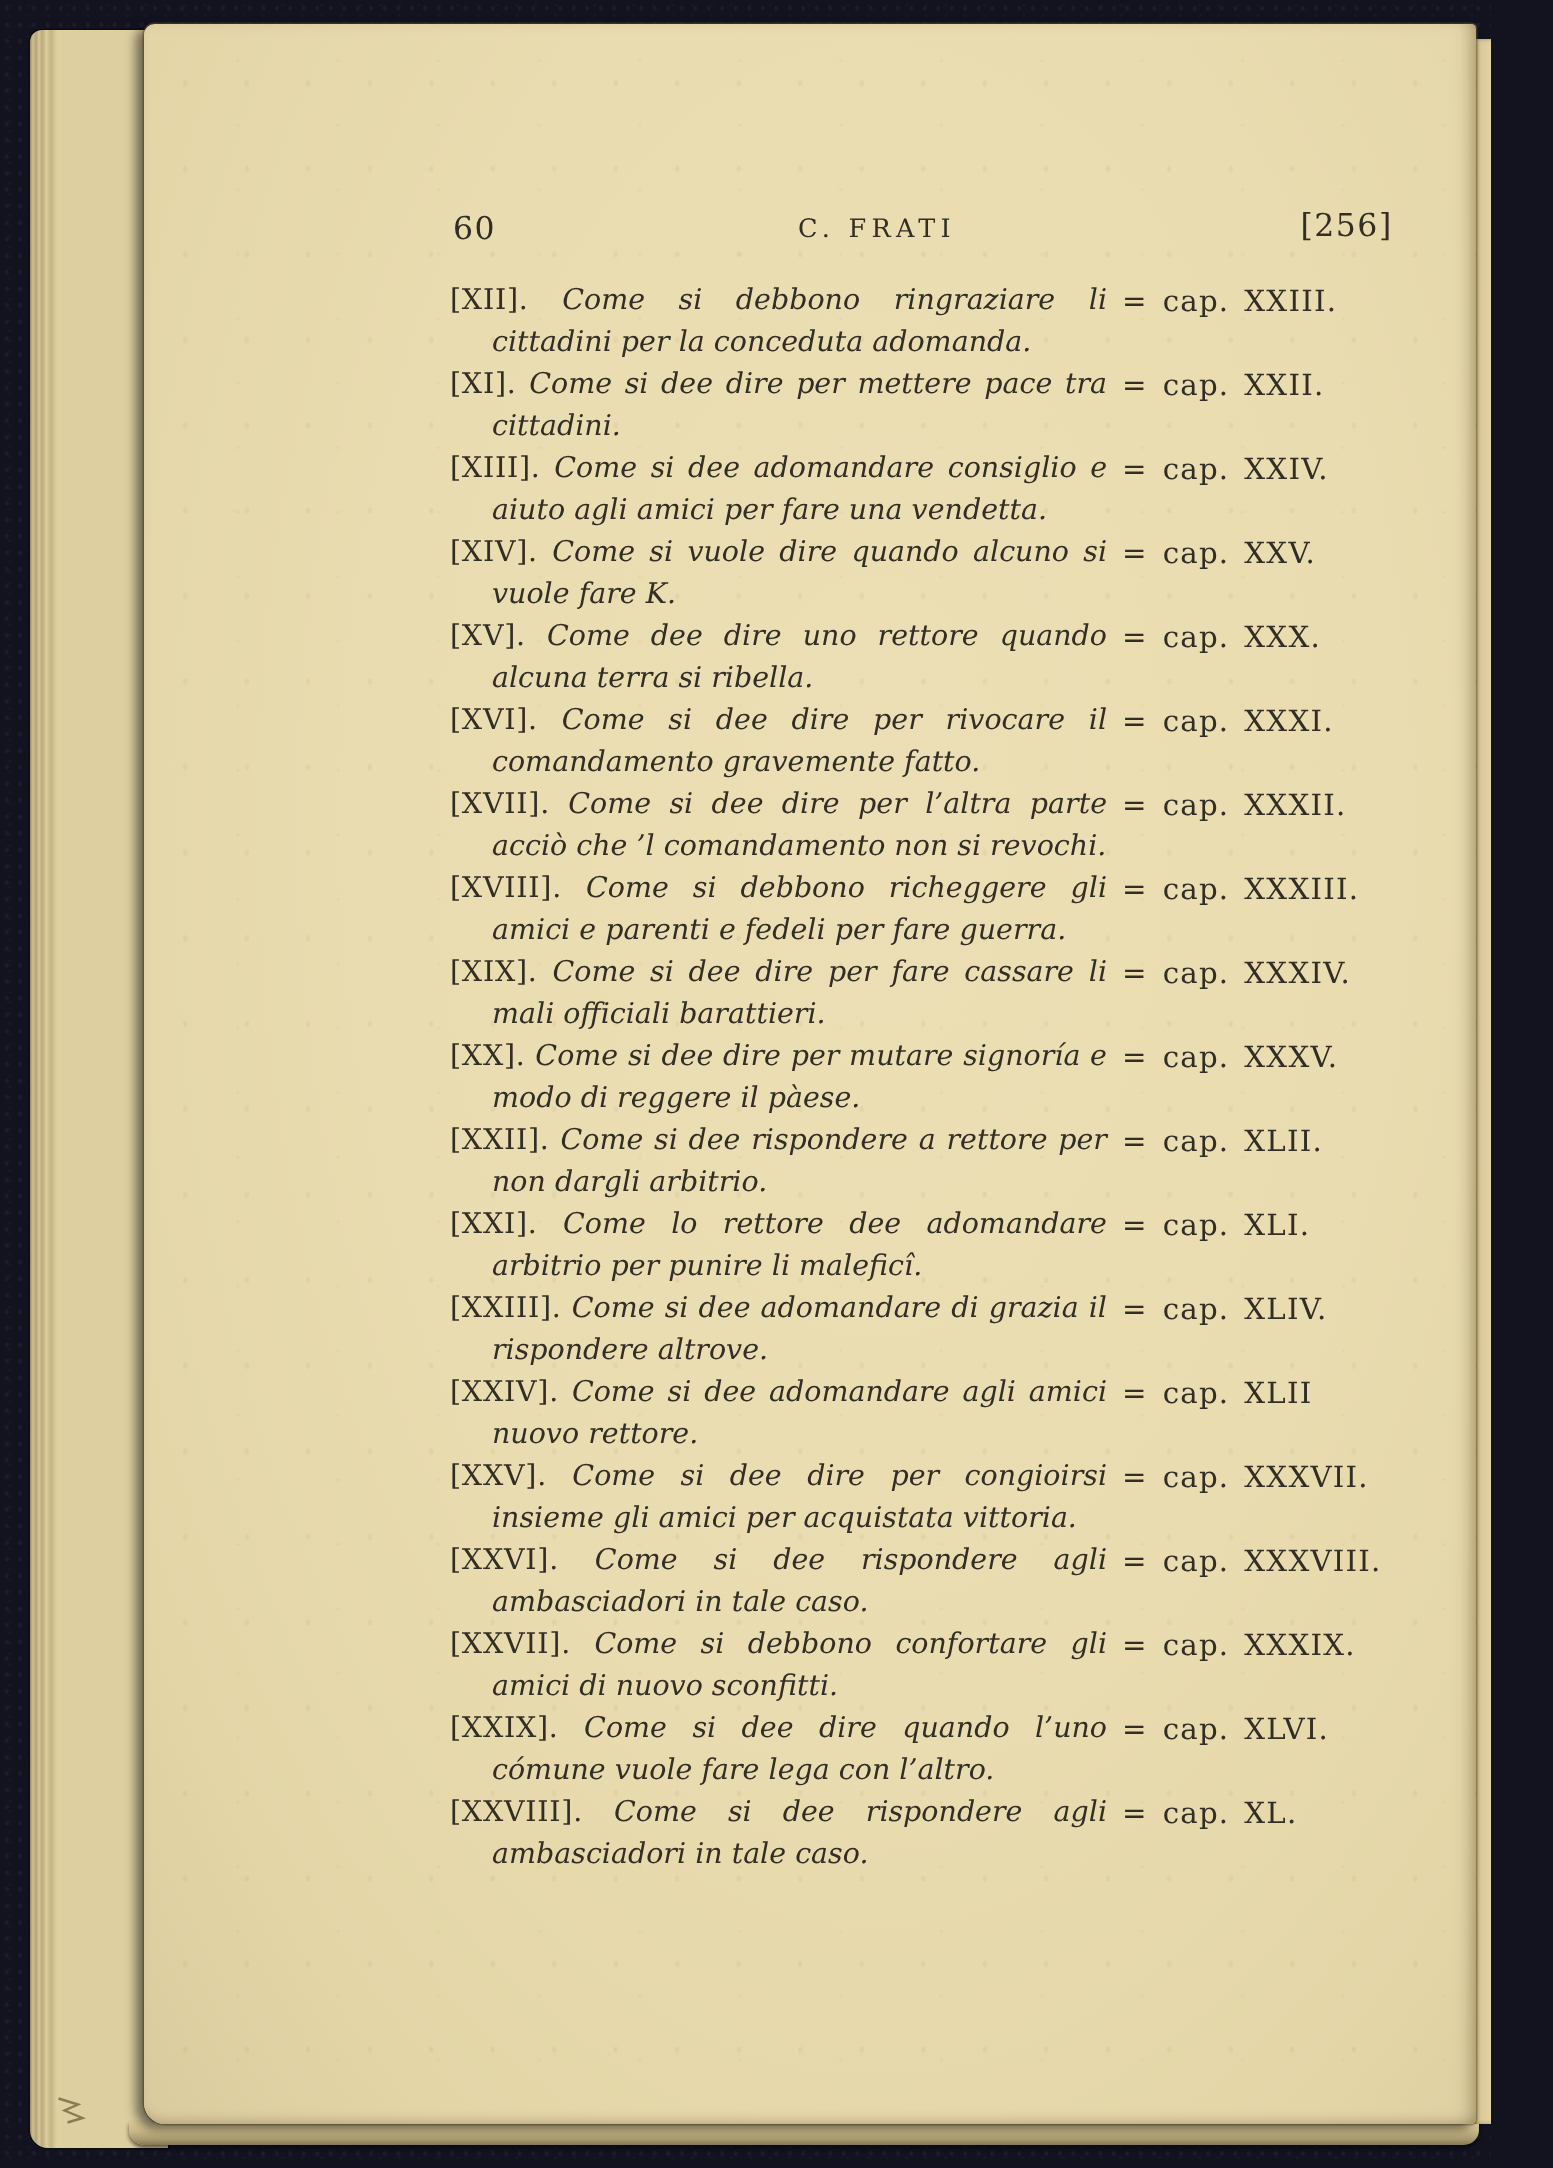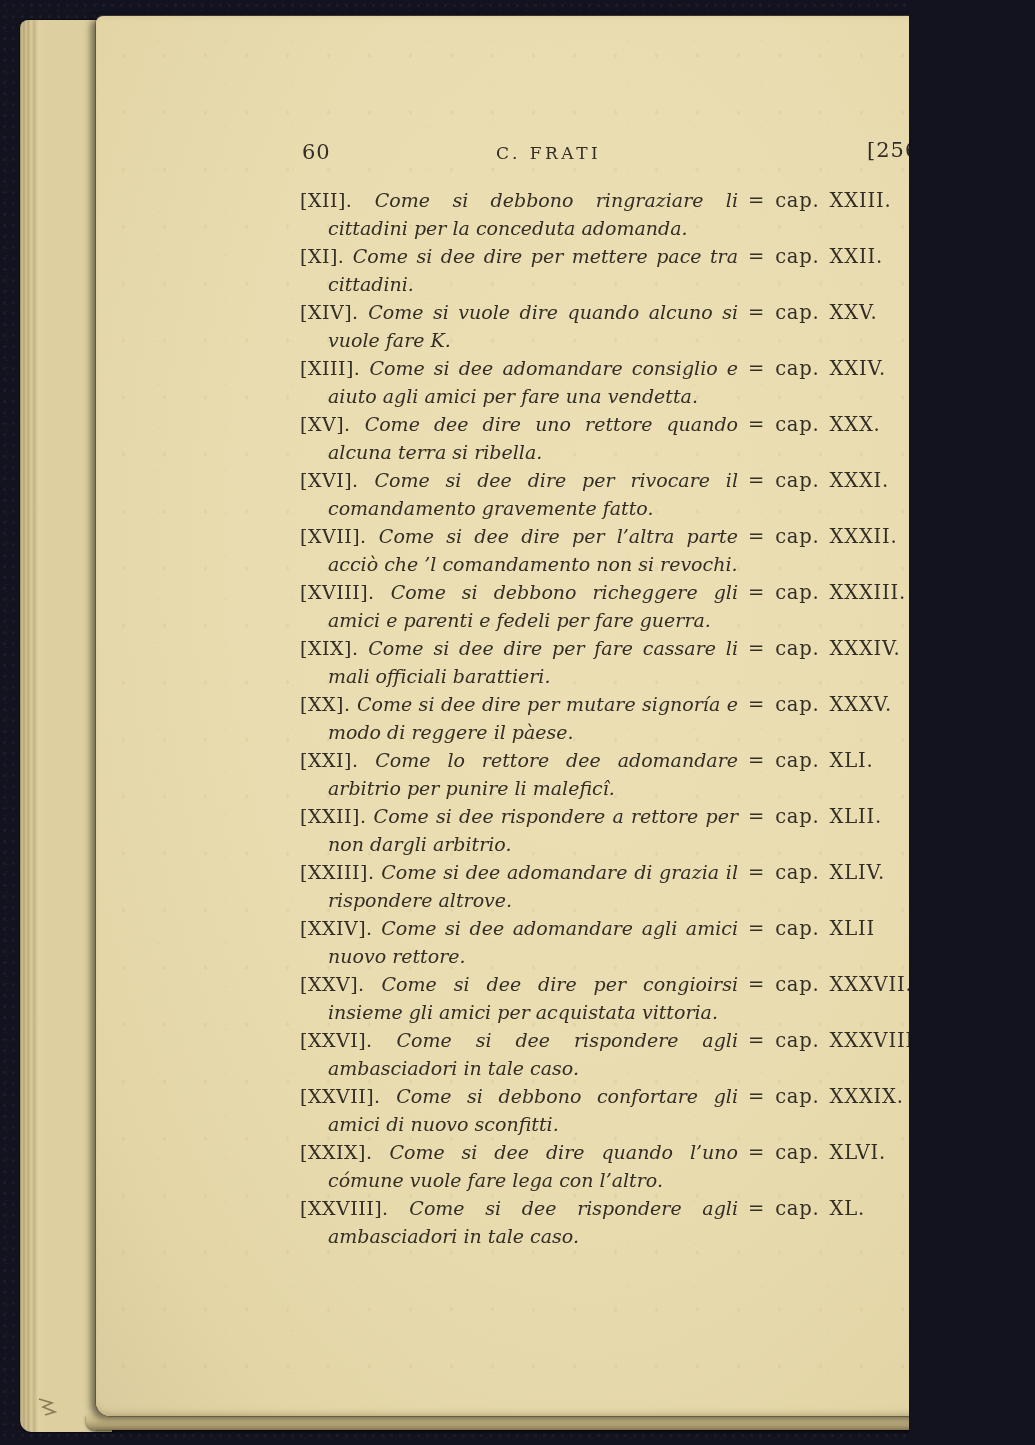--- a/index.html
+++ b/index.html
@@ -1,17 +1,17 @@
 <!DOCTYPE html>
 <html><head>
 <meta charset="utf-8">
 <style>
   html,body { margin:0; padding:0; background:#131320; }
   .scene {
-    position:relative; width:909px; height:1445px; overflow:hidden;
+    position:relative; width:994px; height:1445px; overflow:hidden;
     background:#131320;
     background-image:
       radial-gradient(rgba(70,70,100,.18) 1px, transparent 1.6px),
       radial-gradient(rgba(40,40,70,.25) 1px, transparent 1.4px);
     background-size: 9px 11px, 13px 7px;
     font-family:"DejaVu Serif", serif;
   }
 
   
   .leaf-under-left {
@@ -52,21 +52,21 @@
       -5px 3px 7px rgba(0,0,0,.5),
       0 0 0 1px rgba(110,95,60,.45),
       inset -9px 0 12px -7px rgba(105,88,50,.55),
       inset 0 -6px 9px -6px rgba(105,88,50,.4);
   }
 
   .ink { color:#332e25; }
 
   
   .folio-number   { position:absolute; left:206px; top:124px; font-size:21px; letter-spacing:1px; }
-  .running-title  { position:absolute; left:400px; top:127px; font-size:17px; letter-spacing:3.5px; }
+  .running-title  { position:absolute; left:436px; top:127px; font-size:17px; letter-spacing:3.5px; }
   .bracket-number { position:absolute; left:771px; top:122px; font-size:21px; letter-spacing:1px; }
 
   
   .entries {
     position:absolute; left:204px; top:170px; width:640px;
   }
   .entry { display:flex; align-items:flex-start; }
   .entry-main {
     width:410px;
     font-size:19px; line-height:28px;
@@ -109,26 +109,26 @@
     <div class="entries" id="entries">
         <div class="entry">
           <div class="entry-main"><span class="num">[XII].</span> <span class="desc">Come si debbono ringraziare li cittadini per la conceduta adomanda.</span></div>
           <div class="entry-cap">= cap. XXIII.</div>
         </div>
         <div class="entry">
           <div class="entry-main"><span class="num">[XI].</span> <span class="desc">Come si dee dire per mettere pace tra cittadini.</span></div>
           <div class="entry-cap">= cap. XXII.</div>
         </div>
         <div class="entry">
+          <div class="entry-main"><span class="num">[XIII].</span> <span class="desc">Come si dee adomandare consiglio e aiuto agli amici per fare una vendetta.</span></div>
+          <div class="entry-cap">= cap. XXIV.</div>
+        </div>
+        <div class="entry">
           <div class="entry-main"><span class="num">[XIV].</span> <span class="desc">Come si vuole dire quando alcuno si vuole fare K.</span></div>
           <div class="entry-cap">= cap. XXV.</div>
-        </div>
-        <div class="entry">
-          <div class="entry-main"><span class="num">[XIII].</span> <span class="desc">Come si dee adomandare consiglio e aiuto agli amici per fare una vendetta.</span></div>
-          <div class="entry-cap">= cap. XXIV.</div>
         </div>
         <div class="entry">
           <div class="entry-main"><span class="num">[XV].</span> <span class="desc">Come dee dire uno rettore quando alcuna terra si ribella.</span></div>
           <div class="entry-cap">= cap. XXX.</div>
         </div>
         <div class="entry">
           <div class="entry-main"><span class="num">[XVI].</span> <span class="desc">Come si dee dire per rivocare il comandamento gravemente fatto.</span></div>
           <div class="entry-cap">= cap. XXXI.</div>
         </div>
         <div class="entry">
@@ -141,26 +141,26 @@
         </div>
         <div class="entry">
           <div class="entry-main"><span class="num">[XIX].</span> <span class="desc">Come si dee dire per fare cassare li mali officiali barattieri.</span></div>
           <div class="entry-cap">= cap. XXXIV.</div>
         </div>
         <div class="entry">
           <div class="entry-main"><span class="num">[XX].</span> <span class="desc">Come si dee dire per mutare signoría e modo di reggere il pàese.</span></div>
           <div class="entry-cap">= cap. XXXV.</div>
         </div>
         <div class="entry">
+          <div class="entry-main"><span class="num">[XXII].</span> <span class="desc">Come si dee rispondere a rettore per non dargli arbitrio.</span></div>
+          <div class="entry-cap">= cap. XLII.</div>
+        </div>
+        <div class="entry">
           <div class="entry-main"><span class="num">[XXI].</span> <span class="desc">Come lo rettore dee adomandare arbitrio per punire li maleficî.</span></div>
           <div class="entry-cap">= cap. XLI.</div>
-        </div>
-        <div class="entry">
-          <div class="entry-main"><span class="num">[XXII].</span> <span class="desc">Come si dee rispondere a rettore per non dargli arbitrio.</span></div>
-          <div class="entry-cap">= cap. XLII.</div>
         </div>
         <div class="entry">
           <div class="entry-main"><span class="num">[XXIII].</span> <span class="desc">Come si dee adomandare di grazia il rispondere altrove.</span></div>
           <div class="entry-cap">= cap. XLIV.</div>
         </div>
         <div class="entry">
           <div class="entry-main"><span class="num">[XXIV].</span> <span class="desc">Come si dee adomandare agli amici nuovo rettore.</span></div>
           <div class="entry-cap">= cap. XLII</div>
         </div>
         <div class="entry">

